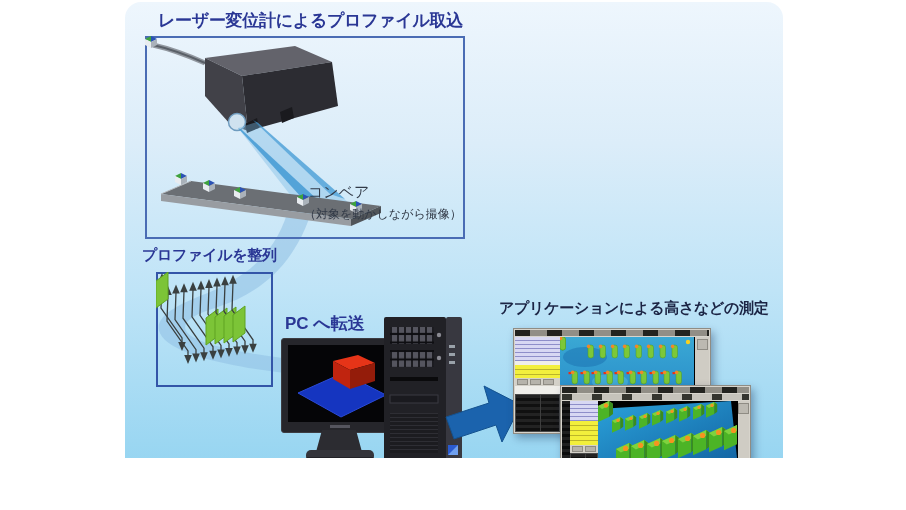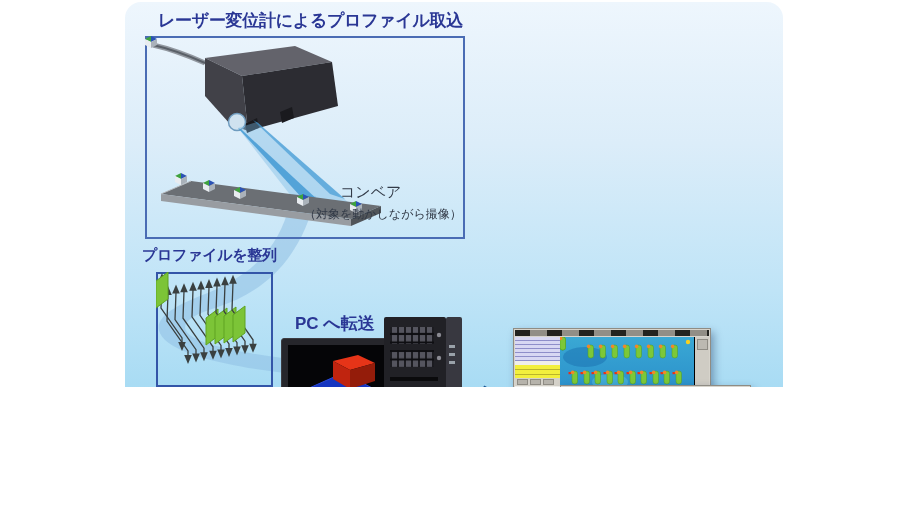--- a/index.html
+++ b/index.html
@@ -1,29 +1,29 @@
 <!DOCTYPE html>
 <html><head>
 <meta charset="utf-8">
 <style>
   html,body{margin:0;padding:0;background:#ffffff;}
-  .stage{position:relative;width:906px;height:387px;background:#ffffff;overflow:hidden;
+  .stage{position:relative;width:906px;height:458px;background:#ffffff;overflow:hidden;
          font-family:"Liberation Sans",sans-serif;}
   .a{position:absolute;}
   .panel{left:125px;top:2px;width:658px;height:498px;border-radius:16px;
          background:linear-gradient(180deg,#eef6fd 0%,#dcedf9 28%,#bfe4f7 58%,#8ed2f0 100%);}
   
   .t-navy{color:#2a3795;font-weight:bold;}
   .t-dark{color:#323a47;}
   .cap-title{left:158px;top:9px;font-size:17px;letter-spacing:-0.3px;}
   .sensor-label{left:291px;top:127px;font-size:15px;}
-  .conveyor-label{left:308px;top:183px;font-size:15px;margin-left:32px;}
+  .conveyor-label{left:308px;top:183px;font-size:15px;}
   .conveyor-note{left:304px;top:206px;font-size:12px;}
   .align-title{left:142px;top:246px;font-size:15px;letter-spacing:-0.3px;}
-  .pc-label{left:295px;top:312px;font-size:17px;}
+  .pc-label{left:285px;top:312px;font-size:17px;}
   .meas-title{left:499px;top:299px;font-size:15px;color:#1b2444;font-weight:bold;letter-spacing:-0.3px;}
   
   .obox{border:2px solid #4a6cb4;background:transparent;}
   .capture-box{left:145px;top:36px;width:316px;height:199px;}
   .align-box{left:156px;top:272px;width:113px;height:111px;border-color:#3355a8;}
   
   .monitor{left:281px;top:338px;width:117px;height:93px;background:#26262b;border-radius:3px;
            border:1px solid #3c3c42;}
   .mscreen{left:6px;top:6px;width:103px;height:77px;background:#050507;}
   .mbrand{left:48px;top:86px;width:20px;height:3px;background:#55555e;}
@@ -185,20 +185,21 @@
     <rect x="65" y="36" width="6" height="3" fill="#9aa2aa"></rect>
     <rect x="65" y="44" width="6" height="3" fill="#9aa2aa"></rect>
     <rect x="64" y="128" width="10" height="10" fill="#2b5bd0"></rect>
     <polygon points="64,138 74,128 74,138" fill="#6fa0f0"></polygon>
   </svg>
 
   <svg class="a" style="left:440px;top:380px;" width="95" height="70" viewBox="440 380 95 70">
     <polygon points="446,417 489,403 484,386 521,405 502,442 496,425 454,439" fill="#1b63ad" stroke="#14528f" stroke-width="1"></polygon>
   </svg>
 
+  <div class="a meas-title">アプリケーションによる高さなどの測定</div>
 
   <div class="a win win-back">
     <div class="tbar"></div>
     <div class="wbody">
       <div class="sb sb-back">
         <div class="lav" style="height:24px;"></div>
         <div style="height:4px;background:#efeeea;"></div>
         <div class="yel" style="height:13px;"></div>
         <div class="btnrow">
             <span></span>

